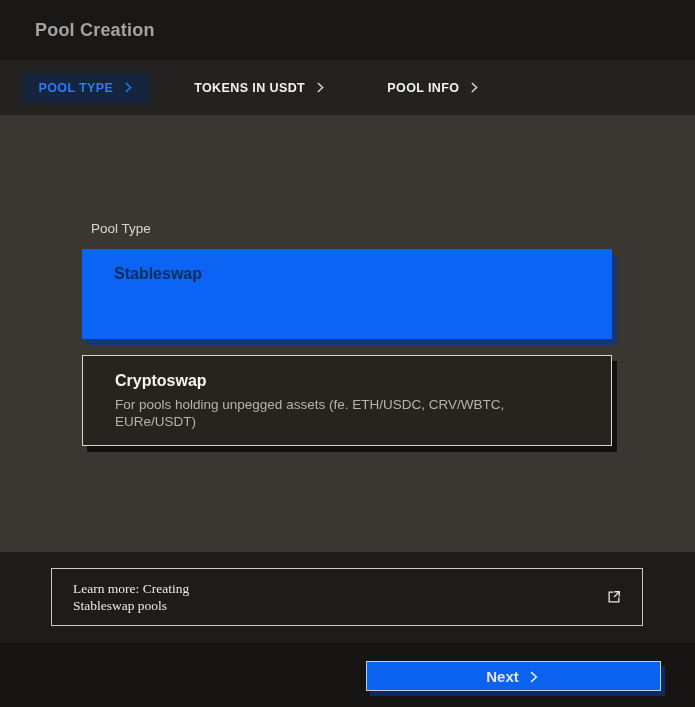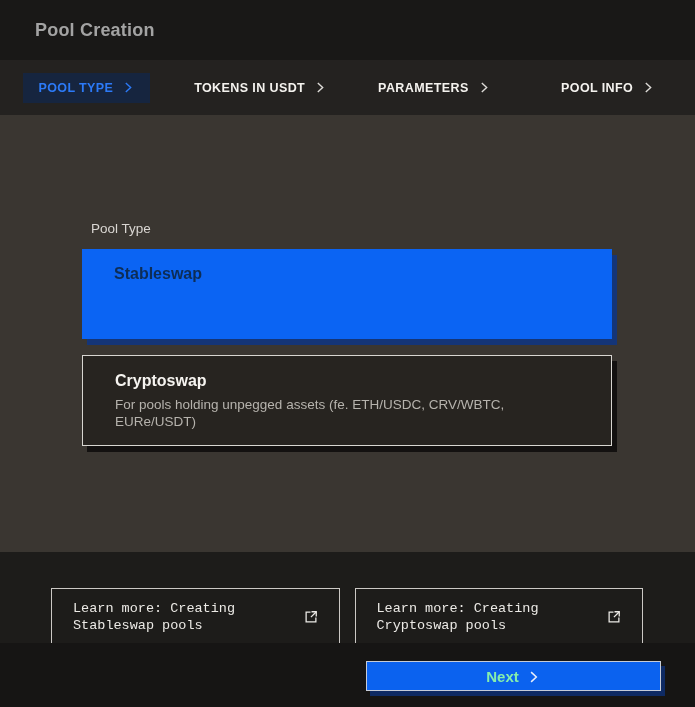--- a/index.html
+++ b/index.html
@@ -81,40 +81,39 @@
     display: flex; gap: 15px;
     padding: 16px 52px 0 51px;
   }
   .learn-box {
     flex: 1 1 0; height: 58px;
     border: 1px solid #ccc9c5;
     background: transparent;
     display: flex; align-items: center; justify-content: space-between;
     padding: 0 19px 0 21px;
     color: #eceae6; text-decoration: none; cursor: pointer;
-    font-family: Liberation Mono, monospace;
-    margin-top: 20px;
+    font-family: Liberation Serif, serif;
   }
   .learn-label { font-size: 13.5px; line-height: 17px; max-width: 175px; }
   .ext-icon { display: inline-flex; color: #eceae6; }
   .ext-icon svg { display: block; }
 
   
   .footer {
     height: 64px; flex: 0 0 64px;
     background: #161514;
     position: relative;
   }
   .next-btn {
     position: absolute; top: 18px; right: 34px;
     width: 295px; height: 30px;
     background: #0b62ef;
     border: 1px solid #c6ccd8;
     box-shadow: 4px 5px 0 0 #0e2a63;
-    color: #86efac; font-family: inherit; font-size: 15px; font-weight: 700;
+    color: #e5e5e5; font-family: inherit; font-size: 15px; font-weight: 700;
     display: flex; align-items: center; justify-content: center; gap: 8px;
     cursor: pointer;
   }
   .next-btn .chev { display: inline-flex; color: #e8eefb; margin-top: 1px; }
 </style>
 </head>
 <body>
 
 <div class="page">
 
@@ -126,28 +125,20 @@
     <button class="tab selected">
       <span>POOL TYPE</span>
       <span class="chev">
         <svg width="13" height="13" viewBox="0 0 24 24" fill="none" stroke="currentColor" stroke-width="2.6" stroke-linecap="square">
             <polyline points="8 4.5 16 12 8 19.5"></polyline>
           </svg>
       </span>
     </button>
     <button class="tab">
       <span>TOKENS IN USDT</span>
-      <span class="chev">
-        <svg width="13" height="13" viewBox="0 0 24 24" fill="none" stroke="currentColor" stroke-width="2.6" stroke-linecap="square">
-            <polyline points="8 4.5 16 12 8 19.5"></polyline>
-          </svg>
-      </span>
-    </button>
-    <button class="tab">
-      <span>PARAMETERS</span>
       <span class="chev">
         <svg width="13" height="13" viewBox="0 0 24 24" fill="none" stroke="currentColor" stroke-width="2.6" stroke-linecap="square">
             <polyline points="8 4.5 16 12 8 19.5"></polyline>
           </svg>
       </span>
     </button>
     <button class="tab">
       <span>POOL INFO</span>
       <span class="chev">
         <svg width="13" height="13" viewBox="0 0 24 24" fill="none" stroke="currentColor" stroke-width="2.6" stroke-linecap="square">
@@ -179,30 +170,20 @@
       <span class="learn-label">Learn more: Creating Stableswap pools</span>
       <span class="ext-icon">
         <svg width="18" height="18" viewBox="0 0 24 24" fill="none" stroke="currentColor" stroke-width="1.7" stroke-linecap="square">
           <path d="M10.5 5.5 H5.5 V18.5 H18.5 V13.5"></path>
           <path d="M12.5 11.5 L18.5 5.5"></path>
           <path d="M13.5 5 H19 V10.5"></path>
         </svg>
       </span>
     </a>
 
-    <a class="learn-box">
-      <span class="learn-label">Learn more: Creating Cryptoswap pools</span>
-      <span class="ext-icon">
-        <svg width="18" height="18" viewBox="0 0 24 24" fill="none" stroke="currentColor" stroke-width="1.7" stroke-linecap="square">
-          <path d="M10.5 5.5 H5.5 V18.5 H18.5 V13.5"></path>
-          <path d="M12.5 11.5 L18.5 5.5"></path>
-          <path d="M13.5 5 H19 V10.5"></path>
-        </svg>
-      </span>
-    </a>
 
   </section>
 
   <footer class="footer">
     <button class="next-btn">
       <span>Next</span>
       <span class="chev">
         <svg width="14" height="14" viewBox="0 0 24 24" fill="none" stroke="currentColor" stroke-width="2.6" stroke-linecap="square">
             <polyline points="8 4.5 16 12 8 19.5"></polyline>
           </svg>

